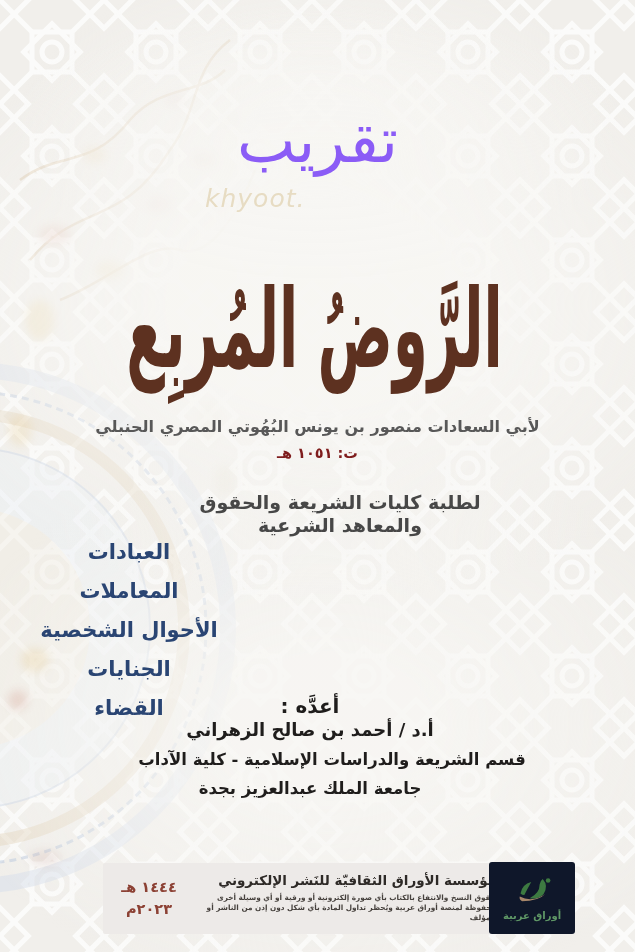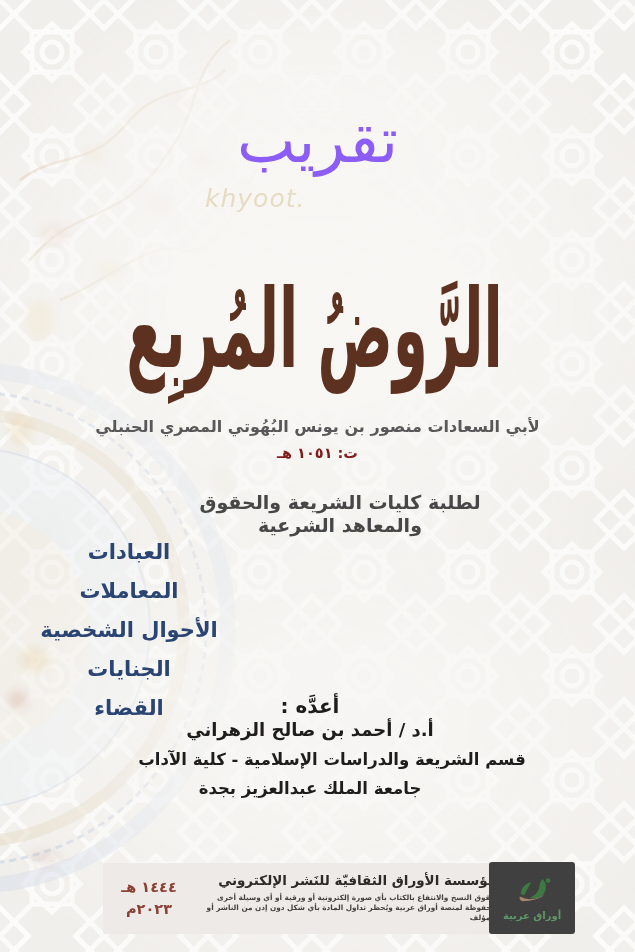--- a/index.html
+++ b/index.html
@@ -53,21 +53,21 @@
   }
   .dates{
     position:absolute;left:14px;top:13px;width:64px;text-align:center;
     color:#8c4134;font-weight:bold;font-size:14.5px;line-height:22px;direction:rtl;
   }
   .bar-content{position:absolute;right:10px;top:9px;width:290px;direction:rtl;}
   .pub-title{font-size:13.5px;font-weight:bold;color:#2e2a27;}
   .rights{margin-top:5px;font-size:7.3px;font-weight:600;color:#46413d;line-height:9.8px;}
   .logo-box{
     position:absolute;left:489px;top:862px;width:86px;height:72px;
-    background:#404040;border-radius:3px;z-index:3;
+    background:#0f172a;border-radius:3px;z-index:3;
     display:flex;flex-direction:column;align-items:center;justify-content:center;
   }
   .logo-text{font-size:10px;font-weight:bold;color:#5f9766;direction:rtl;margin-top:1px;}
 </style>
 </head>
 <body>
 
 <div class="page">
 
   <svg class="layer" width="635" height="952" style="z-index:0">

